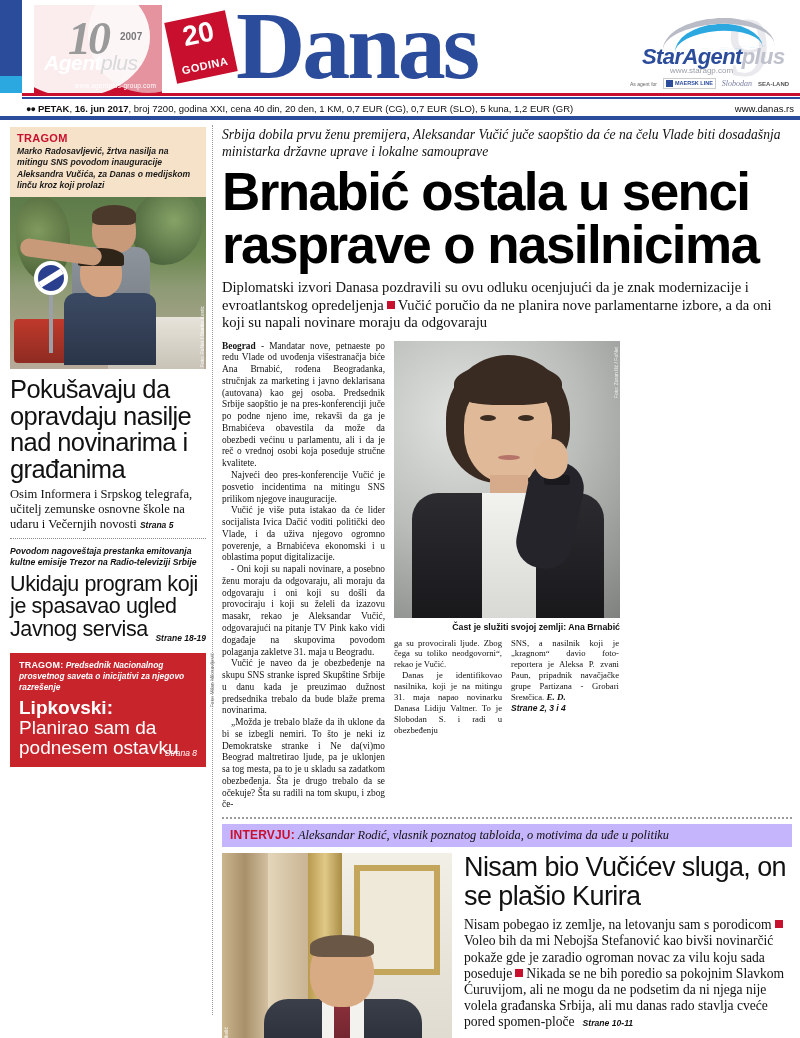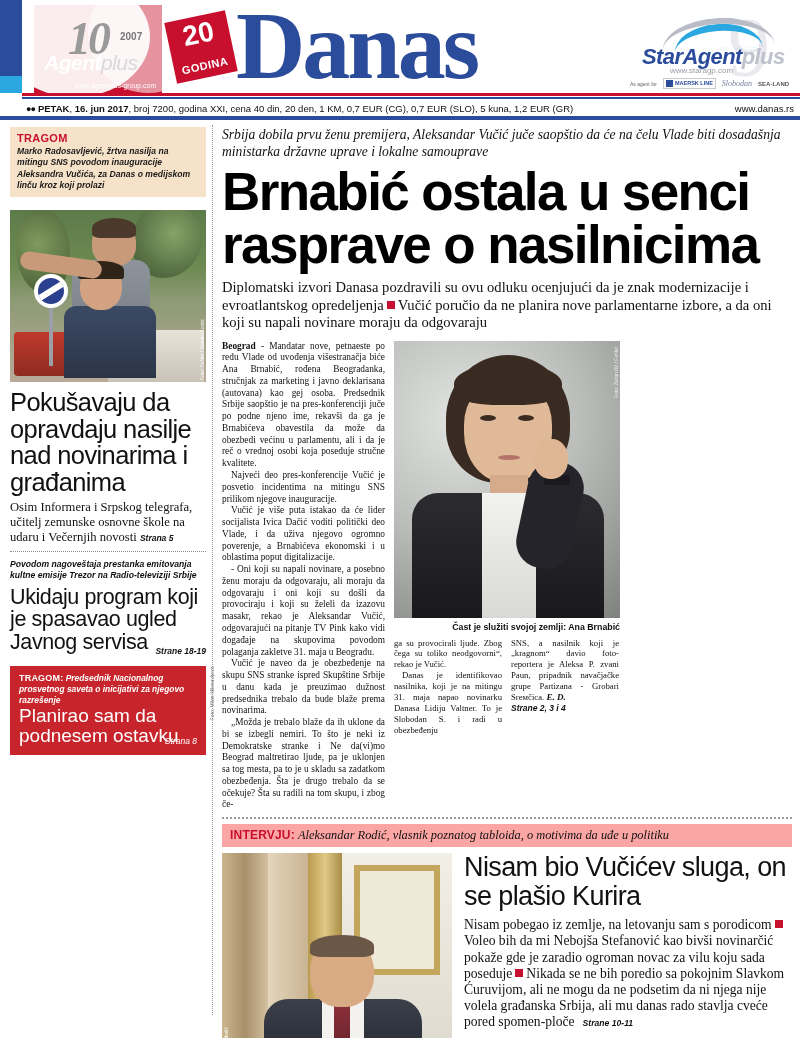--- a/index.html
+++ b/index.html
@@ -100,21 +100,21 @@
   .rule-blue { position:absolute; left:0; top:23px; width:800px; height:4px; background:#2b4b9b; }
 
   
   .content { position:relative; width:800px; padding:6px 0 0 0; }
   .vrule { position:absolute; left:212px; top:6px; width:1px; height:890px;
            border-left:1px dotted #9a9a9a; }
 
   
   .leftcol { position:absolute; left:10px; top:8px; width:196px; }
   .tragom-box {
-    background:#f6e2c8; padding:5px 7px 6px 7px; margin-bottom:13px;
+    background:#f6e2c8; padding:5px 7px 6px 7px; margin-bottom:0;
   }
   .tragom-kicker {
     font-family:"Liberation Sans",sans-serif; font-weight:bold; font-size:11px;
     color:#c8102e; letter-spacing:.3px; margin-bottom:2px;
   }
   .tragom-text {
     font-family:"Liberation Sans",sans-serif; font-style:italic; font-size:8.6px;
     line-height:1.32; color:#1a1a1a; font-weight:600;
   }
   .photo { position:relative; overflow:hidden; background:#cfd4d8; }
@@ -269,21 +269,21 @@
     font-family:"Liberation Serif",serif; font-size:8.7px; line-height:1.25;
     text-align:justify; text-indent:8px; color:#111;
   }
   .cap-cols .cc p.first { text-indent:0; }
   .ed-sig { font-family:"Liberation Serif",serif; font-weight:bold; font-style:italic; font-size:9px; }
   .ed-right { text-align:right; }
 
   
   .dotted-sep { border-top:2px dotted #9b9b9b; margin:6px 0 0 0; }
   .intervju-bar {
-    background:#fca5a5; padding:4px 8px; margin-top:5px;
+    background:#c4b5fd; padding:4px 8px; margin-top:5px;
     font-family:"Liberation Serif",serif; font-size:12.4px; color:#111;
   }
   .intervju-bar .lbl {
     font-family:"Liberation Sans",sans-serif; font-weight:bold; font-size:12px; color:#c8102e; letter-spacing:.2px;
   }
   .intervju-bar .it { font-style:italic; }
 
   .iv-grid { display:flex; gap:12px; margin-top:6px; }
   .ph-rodic { position:relative; width:230px; height:218px; overflow:hidden;
      background:linear-gradient(180deg,#e8dcc4,#c6b392); }
@@ -416,20 +416,21 @@
 
       <div class="sep-dots"></div>
 
 
       <div class="trezor-deck">Povodom nagoveštaja prestanka emitovanja kultne emisije Trezor na Radio-televiziji Srbije</div>
       <div class="trezor-head">Ukidaju program koji je spasavao ugled Javnog servisa</div>
       <div class="trezor-strana"><span class="strana">Strane 18-19</span></div>
 
       <div class="red-box">
         <div class="red-kicker"><b>TRAGOM:</b><span> Predsednik Nacionalnog prosvetnog saveta o inicijativi za njegovo razrešenje</span></div>
+        <div class="red-head-b">Lipkovski:</div>
         <div class="red-head">Planirao sam da podnesem ostavku</div>
         <div class="red-strana">Strana 8</div>
         <div class="credit-vert-left">Foto: Milan Milosavljević</div>
       </div>
     </div>
 
     <div class="maincol">
       <div class="kicker">Srbija dobila prvu ženu premijera, Aleksandar Vučić juče saopštio da će na čelu Vlade biti dosadašnja ministarka državne uprave i lokalne samouprave</div>
       <div class="mainhead">Brnabić ostala u senci rasprave o nasilnicima</div>
       <div class="deck"><span>Diplomatski izvori Danasa pozdravili su ovu odluku ocenjujući da je znak modernizacije i evroatlantskog opredeljenja</span><span class="sq-red"></span><span>Vučić poručio da ne planira nove parlamentarne izbore, a da oni koji su napali novinare moraju da odgovaraju</span></div>

